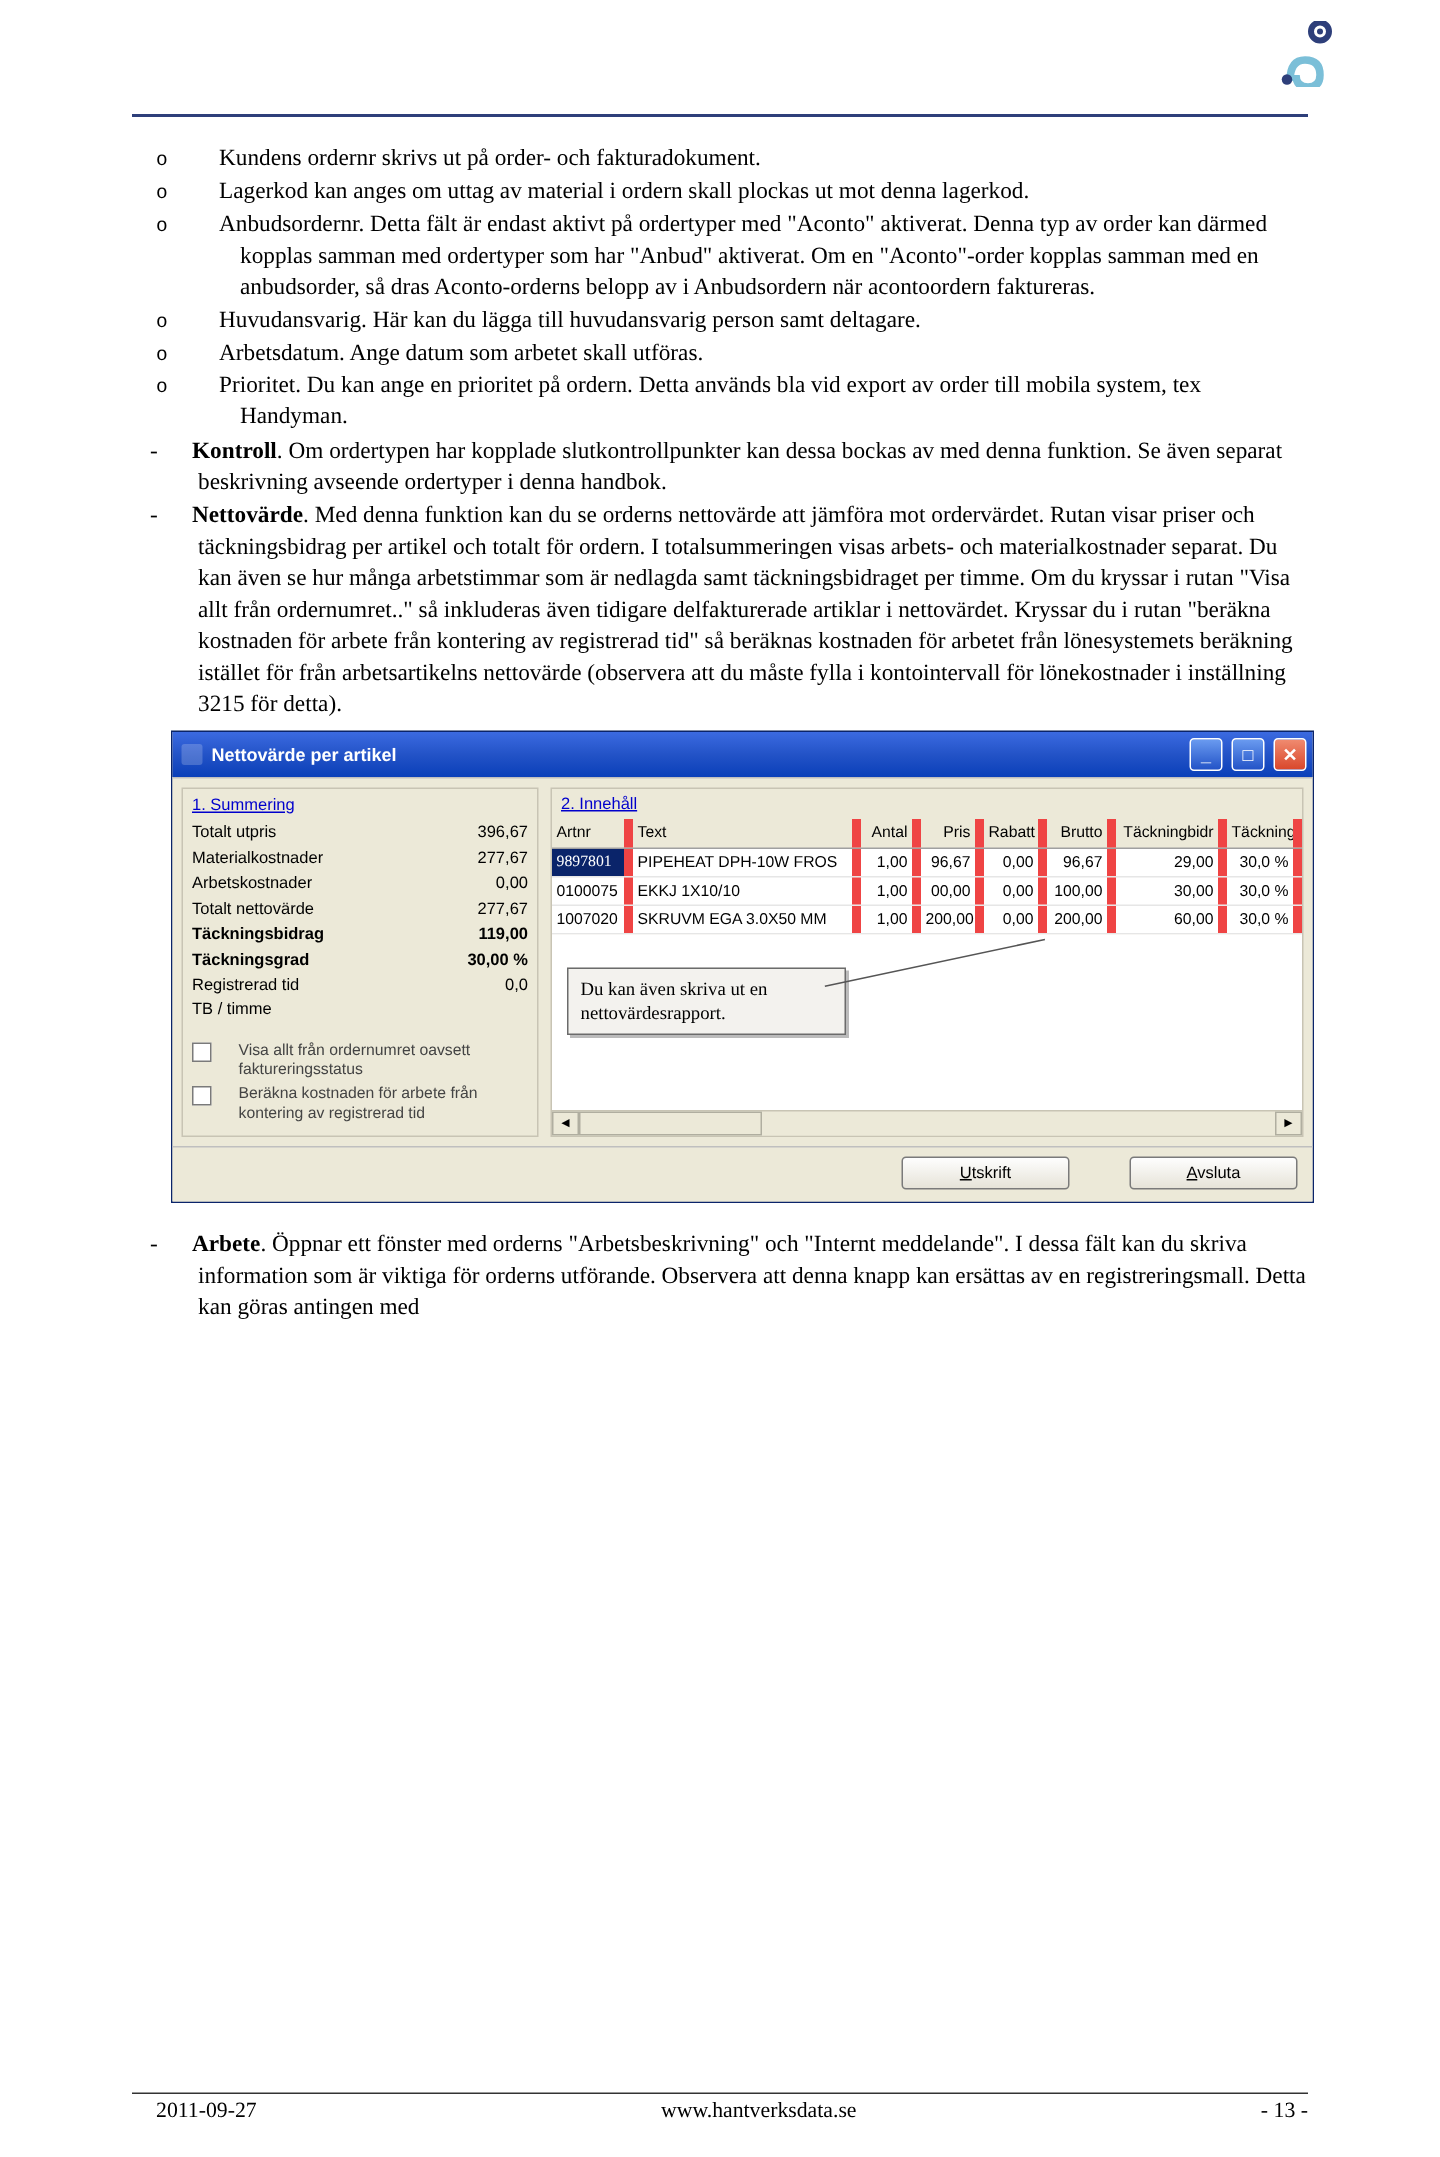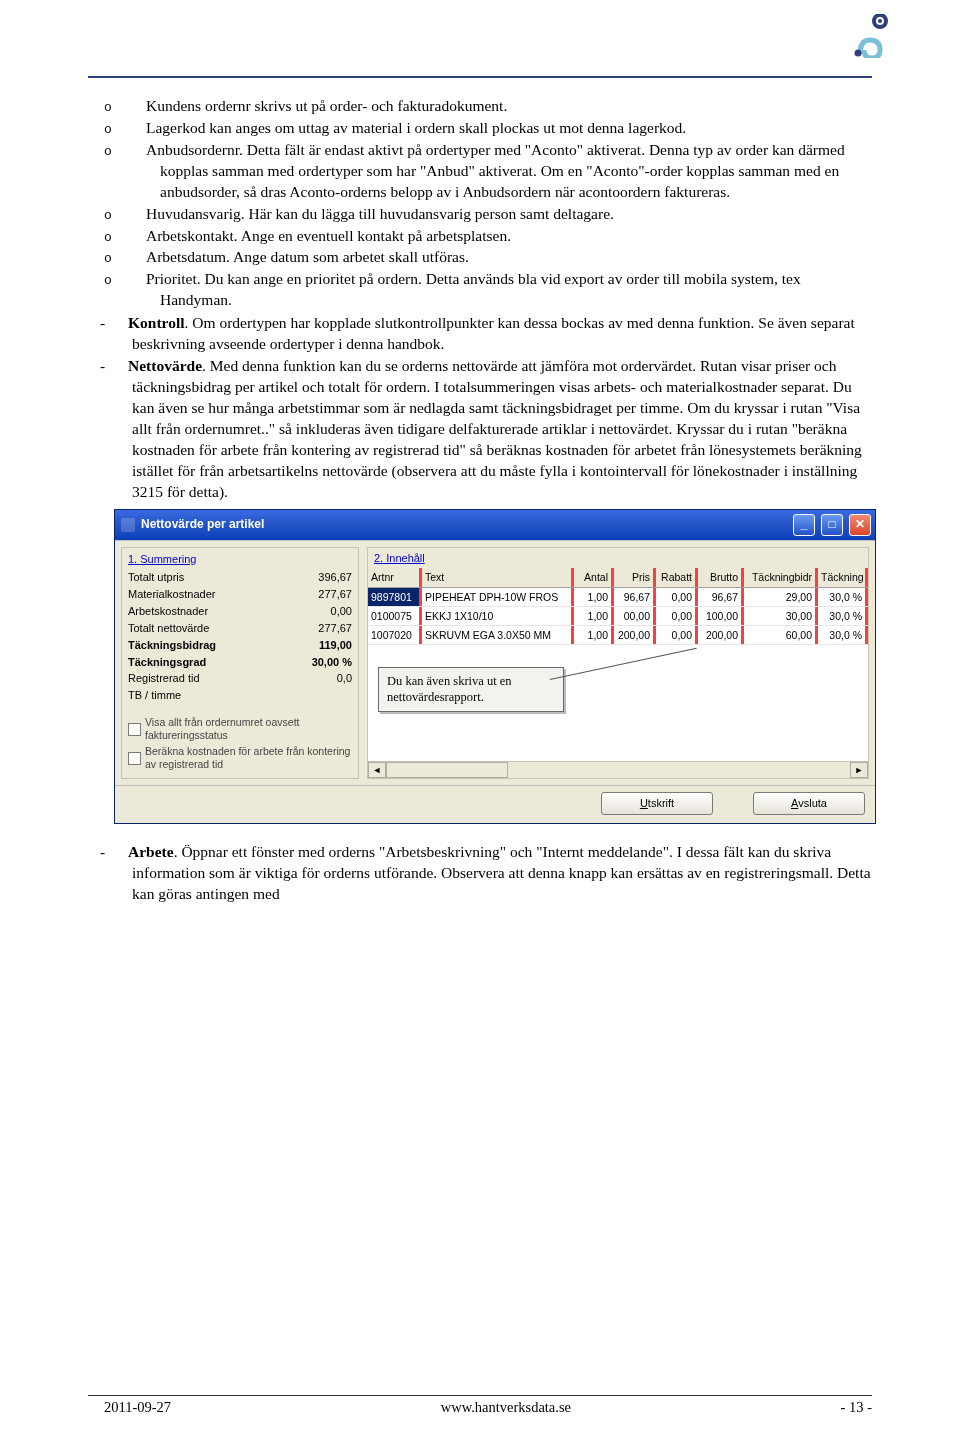--- a/index.html
+++ b/index.html
@@ -107,28 +107,28 @@
     gap: 8px;
     background:#ece9d8;
     border-top:1px solid #bfbfbf;
   }
   .panel-left { width: 258px; border:1px solid #c8c4b4; background:#ece9d8; padding:4px 6px; }
   .panel-right { flex:1; border:1px solid #c8c4b4; background:#ece9d8; padding:0; display:flex; flex-direction:column; }
   .panel-title { color:#0000cc; text-decoration:underline; font-size:11px; margin-bottom:3px; }
   .sum-row { display:flex; justify-content:space-between; padding:1px 0; }
   .sum-row.bold { font-weight:bold; }
   .checks { margin-top:12px; font-size:10.5px; color:#444; }
-  .check-row { display:flex; gap:4px; align-items:center; margin-bottom:4px; line-height:1.2; }
+  .check-row { display:flex; gap:18px; align-items:flex-start; margin-bottom:4px; line-height:1.2; }
   .checkbox { width:11px; height:11px; border:1px solid #7a7a7a; background:#fff; flex:none; margin-top:1px; }
   .grid-head { display:flex; background:#ece9d8; border-bottom:1px solid #a0a0a0; font-size:10.5px; }
-  .grid-head > div, .grid-row > div { padding:2px 3px; border-right:3px solid #ef4444; box-sizing:border-box; overflow:hidden; white-space:nowrap; }
+  .grid-head > div, .grid-row > div { padding:2px 3px; border-right:6px solid #ef4444; box-sizing:border-box; overflow:hidden; white-space:nowrap; }
   .c-art{width:54px;} .c-txt{width:152px;} .c-ant{width:40px;text-align:right;} .c-pris{width:42px;text-align:right;} .c-rab{width:42px;text-align:right;} .c-bru{width:46px;text-align:right;} .c-tb{width:74px;text-align:right;} .c-tp{width:50px;text-align:right;}
   .grid-body { background:#fff; flex:0 0 auto; }
   .grid-row { display:flex; font-size:10.5px; border-bottom:1px solid #e6e6e6; }
-  .grid-row.sel .c-art { background:#0a246a; color:#fff; }
+  .grid-row.sel .c-art { background:#0a246a; color:#fff;font-family:Liberation Serif, serif; }
   .callout-area { flex:1; position:relative; background:#fff; min-height:90px; }
   .callout {
     position:absolute; left:10px; top:22px;
     width:168px;
     background:#f3f2ee;
     border:1px solid #6b6b6b;
     box-shadow:2px 2px 0 #bbb;
     padding:6px 8px;
     font-family: Georgia,'Times New Roman',serif;
     font-size:12.5px;
@@ -179,21 +179,20 @@
 
   <hr class="header-rule">
 
   <div class="content">
 
     <ul class="sublist">
       <li><span class="bullet">o</span><span>Kundens ordernr skrivs ut på order- och fakturadokument.</span></li>
       <li><span class="bullet">o</span><span>Lagerkod kan anges om uttag av material i ordern skall plockas ut mot denna lagerkod.</span></li>
       <li><span class="bullet">o</span><span>Anbudsordernr. Detta fält är endast aktivt på ordertyper med "Aconto" aktiverat. Denna typ av order kan därmed kopplas samman med ordertyper som har "Anbud" aktiverat. Om en "Aconto"-order kopplas samman med en anbudsorder, så dras Aconto-orderns belopp av i Anbudsordern när acontoordern faktureras.</span></li>
       <li><span class="bullet">o</span><span>Huvudansvarig. Här kan du lägga till huvudansvarig person samt deltagare.</span></li>
-      <li><span class="bullet">o</span><span>Arbetskontakt. Ange en eventuell kontakt på arbetsplatsen.</span></li>
       <li><span class="bullet">o</span><span>Arbetsdatum. Ange datum som arbetet skall utföras.</span></li>
       <li><span class="bullet">o</span><span>Prioritet. Du kan ange en prioritet på ordern. Detta används bla vid export av order till mobila system, tex Handyman.</span></li>
     </ul>
 
     <ul class="mainlist">
       <li><span class="dash">-</span><span class="bold">Kontroll</span><span>. Om ordertypen har kopplade slutkontrollpunkter kan dessa bockas av med denna funktion. Se även separat beskrivning avseende ordertyper i denna handbok.</span></li>
       <li><span class="dash">-</span><span class="bold">Nettovärde</span><span>. Med denna funktion kan du se orderns nettovärde att jämföra mot ordervärdet. Rutan visar priser och täckningsbidrag per artikel och totalt för ordern. I totalsummeringen visas arbets- och materialkostnader separat. Du kan även se hur många arbetstimmar som är nedlagda samt täckningsbidraget per timme. Om du kryssar i rutan "Visa allt från ordernumret.." så inkluderas även tidigare delfakturerade artiklar i nettovärdet. Kryssar du i rutan "beräkna kostnaden för arbete från kontering av registrerad tid" så beräknas kostnaden för arbetet från lönesystemets beräkning istället för från arbetsartikelns nettovärde (observera att du måste fylla i kontointervall för lönekostnader i inställning 3215 för detta).</span></li>
     </ul>
 
     <div class="app-window">

